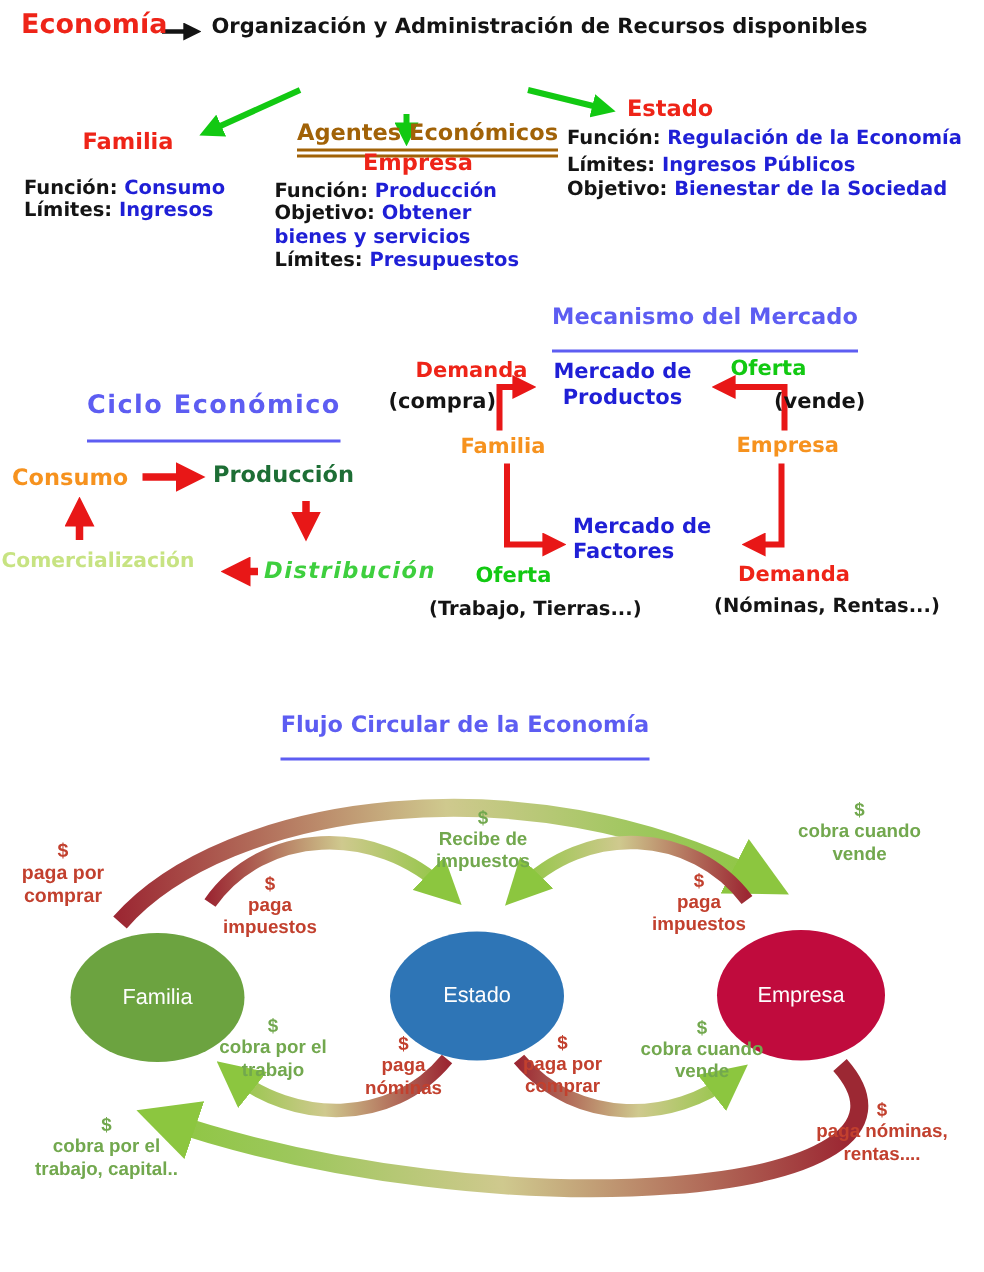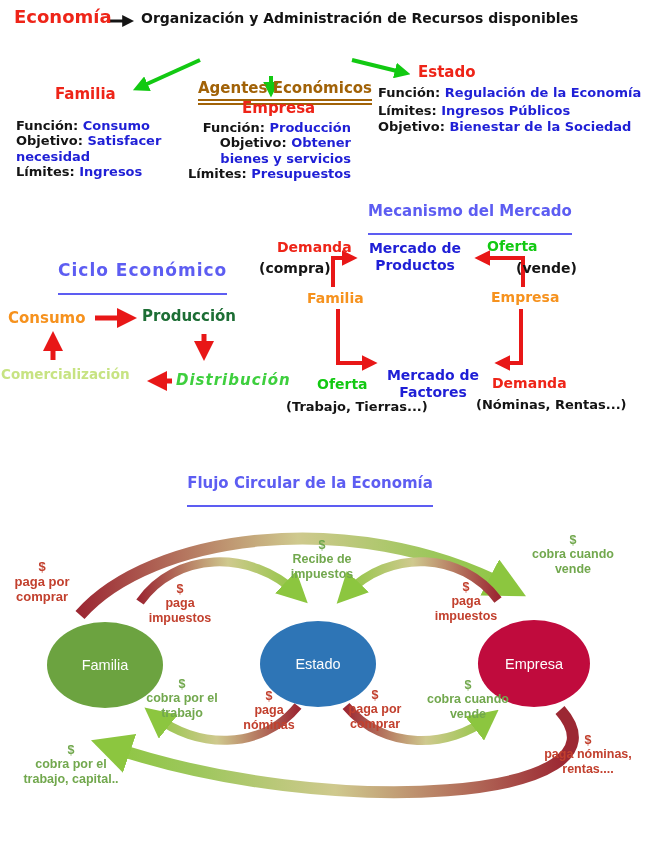--- a/index.html
+++ b/index.html
@@ -104,26 +104,25 @@
   </svg>
 
   <div class="abs hw red" style="left:14px;top:6px;font-size:18px;">Economía</div>
   <div class="abs hw black" style="left:141px;top:10px;width:505px;font-size:14px;">Organización y Administración de Recursos disponibles</div>
 
   <div class="abs hw" style="left:198px;top:52px;font-size:15px;color:#a16207;margin-top:28px;"><span class="u2">Agentes Económicos</span></div>
 
   <div class="abs hw red" style="left:55px;top:86px;font-size:15px;">Familia</div>
   <div class="abs hw" style="left:16px;top:118px;width:150px;font-size:13px;">
     <div><span class="k">Función:</span> <span class="v">Consumo</span></div>
-    <div><span class="k">Objetivo:</span> <span class="v">Satisfacer necesidad</span></div>
     <div><span class="k">Límites:</span> <span class="v">Ingresos</span></div>
   </div>
 
   <div class="abs hw red" style="left:242px;top:100px;font-size:15px;">Empresa</div>
-  <div class="abs hw" style="left:183px;top:120px;width:168px;font-size:13px;text-align:right;">
+  <div class="abs hw" style="left:183px;top:120px;width:168px;font-size:13px;">
     <div><span class="k">Función:</span> <span class="v">Producción</span></div>
     <div><span class="k">Objetivo:</span> <span class="v">Obtener bienes y servicios</span></div>
     <div><span class="k">Límites:</span> <span class="v">Presupuestos</span></div>
   </div>
 
   <div class="abs hw red" style="left:418px;top:64px;font-size:15px;">Estado</div>
   <div class="abs hw" style="left:378px;top:85px;width:265px;font-size:13px;">
     <div><span class="k">Función:</span> <span class="v">Regulación de la Economía</span></div>
     <div style="margin-top:3px;"><span class="k">Límites:</span> <span class="v">Ingresos Públicos</span></div>
     <div><span class="k">Objetivo:</span> <span class="v">Bienestar de la Sociedad</span></div>
@@ -136,21 +135,21 @@
   <div class="abs hw pgreen" style="left:1px;top:367px;font-size:13.5px;">Comercialización</div>
 
   <div class="abs hw peri" style="left:350px;top:203px;width:240px;text-align:center;font-size:15px;"><span class="u1">Mecanismo del Mercado</span></div>
   <div class="abs hw red" style="left:277px;top:239px;font-size:14px;">Demanda</div>
   <div class="abs hw black" style="left:259px;top:260px;font-size:14px;">(compra)</div>
   <div class="abs hw blue" style="left:361px;top:240px;width:108px;text-align:center;font-size:14px;">Mercado de Productos</div>
   <div class="abs hw green-b" style="left:487px;top:238px;font-size:14px;">Oferta</div>
   <div class="abs hw black" style="left:516px;top:260px;font-size:14px;">(vende)</div>
   <div class="abs hw orange" style="left:307px;top:290px;font-size:14px;">Familia</div>
   <div class="abs hw orange" style="left:491px;top:289px;font-size:14px;">Empresa</div>
-  <div class="abs hw blue" style="left:382px;top:343px;width:102px;text-align:center;font-size:14px;margin-top:24px;">Mercado de Factores</div>
+  <div class="abs hw blue" style="left:382px;top:343px;width:102px;text-align:left;font-size:14px;">Mercado de Factores</div>
   <div class="abs hw green-b" style="left:317px;top:376px;font-size:14px;">Oferta</div>
   <div class="abs hw black" style="left:286px;top:399px;font-size:13px;">(Trabajo, Tierras...)</div>
   <div class="abs hw red" style="left:492px;top:375px;font-size:14px;">Demanda</div>
   <div class="abs hw black" style="left:476px;top:397px;font-size:13px;">(Nóminas, Rentas...)</div>
 
   <div class="abs hw peri" style="left:180px;top:475px;width:260px;text-align:center;font-size:15px;"><span class="u1">Flujo Circular de la Economía</span></div>
 
   <div class="abs flow node" style="left:47px;top:622px;width:116px;height:86px;background:#6ca340;">Familia</div>
   <div class="abs flow node" style="left:260px;top:621px;width:116px;height:86px;background:#2e75b6;">Estado</div>
   <div class="abs flow node" style="left:478px;top:620px;width:112px;height:87px;background:#c00b3d;">Empresa</div>

